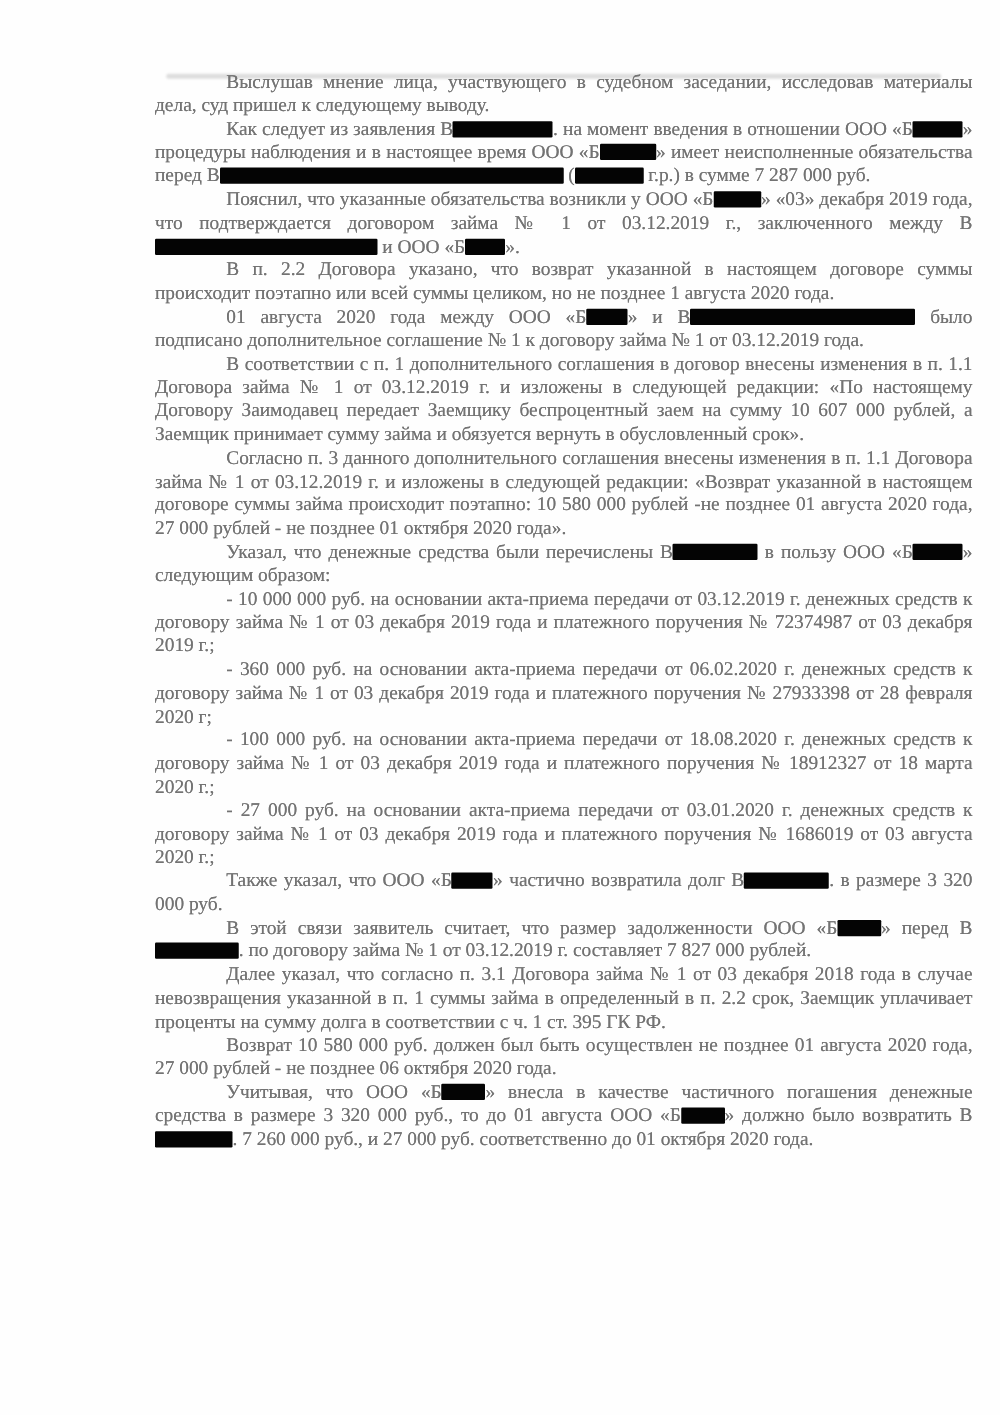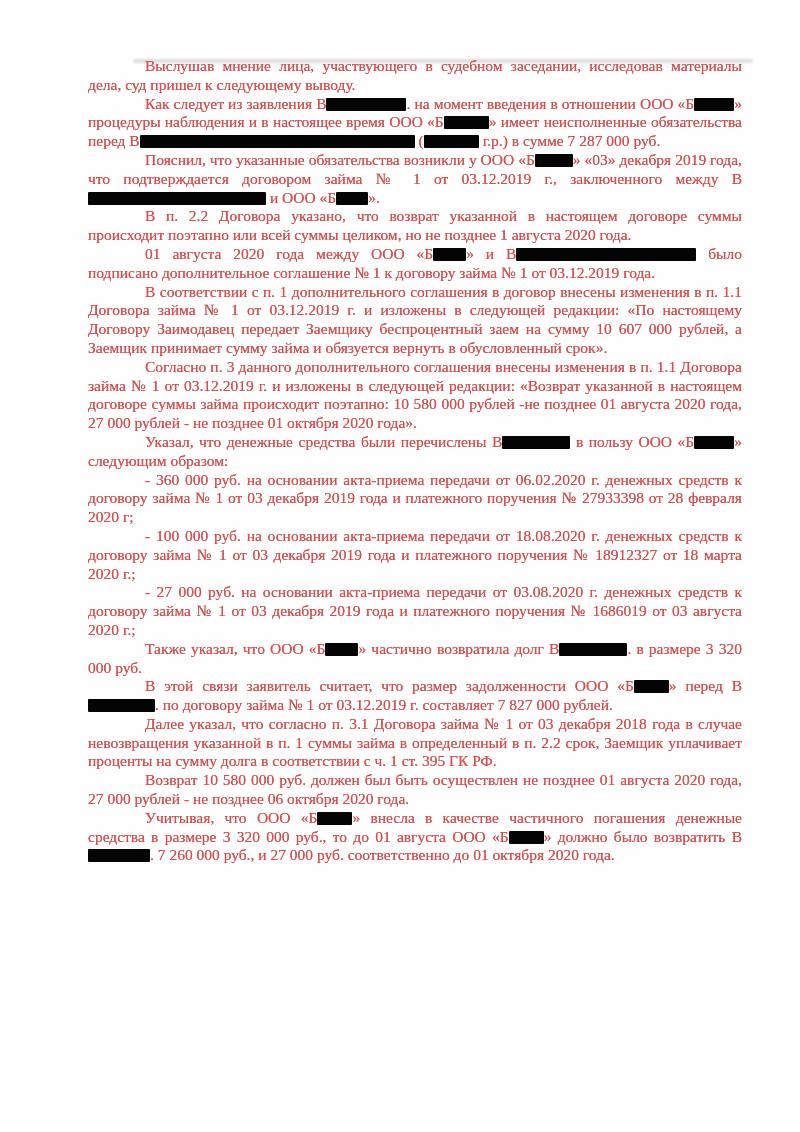--- a/index.html
+++ b/index.html
@@ -42,31 +42,32 @@
     background: #040404;
     vertical-align: -2px;
     border-radius: 1px;
   }
 </style>
 </head>
 <body>
 
 <div class="page">
   <div class="scan-smudge"></div>
-  <div class="doc-body" style="color: #ef4444;">
+  <div class="doc-body" style="color: #737373; margin-left: 36px;">
       <p class="para">Выслушав мнение лица, участвующего в судебном заседании, исследовав материалы дела, суд пришел к следующему выводу.</p>
       <p class="para">Как следует из заявления В<span class="redact" style="width: 80px; background: rgb(4, 4, 4);"></span>. на момент введения в отношении ООО «Б<span class="redact" style="width: 40px; background: rgb(4, 4, 4);"></span>» процедуры наблюдения и в настоящее время ООО «Б<span class="redact" style="width: 45px; background: rgb(4, 4, 4);"></span>» имеет неисполненные обязательства перед В<span class="redact" style="width: 275px; background: rgb(4, 4, 4);"></span> (<span class="redact" style="width: 55px; background: rgb(4, 4, 4);"></span> г.р.) в сумме 7 287 000 руб.</p>
       <p class="para">Пояснил, что указанные обязательства возникли у ООО «Б<span class="redact" style="width: 38px; background: rgb(4, 4, 4);"></span>» «03» декабря 2019 года, что подтверждается договором займа № 1 от 03.12.2019 г., заключенного между В<span class="redact" style="width: 178px; background: rgb(4, 4, 4);"></span> и ООО «Б<span class="redact" style="width: 32px; background: rgb(4, 4, 4);"></span>».</p>
       <p class="para">В п. 2.2 Договора указано, что возврат указанной в настоящем договоре суммы происходит поэтапно или всей суммы целиком, но не позднее 1 августа 2020 года.</p>
       <p class="para">01 августа 2020 года между ООО «Б<span class="redact" style="width: 33px; background: rgb(4, 4, 4);"></span>» и В<span class="redact" style="width: 180px; background: rgb(4, 4, 4);"></span> было подписано дополнительное соглашение № 1 к договору займа № 1 от 03.12.2019 года.</p>
       <p class="para">В соответствии с п. 1 дополнительного соглашения в договор внесены изменения в п. 1.1 Договора займа № 1 от 03.12.2019 г. и изложены в следующей редакции: «По настоящему Договору Заимодавец передает Заемщику беспроцентный заем на сумму 10 607 000 рублей, а Заемщик принимает сумму займа и обязуется вернуть в обусловленный срок».</p>
       <p class="para">Согласно п. 3 данного дополнительного соглашения внесены изменения в п. 1.1 Договора займа № 1 от 03.12.2019 г. и изложены в следующей редакции: «Возврат указанной в настоящем договоре суммы займа происходит поэтапно: 10 580 000 рублей -не позднее 01 августа 2020 года, 27 000 рублей - не позднее 01 октября 2020 года».</p>
       <p class="para">Указал, что денежные средства были перечислены В<span class="redact" style="width: 68px; background: rgb(4, 4, 4);"></span> в пользу ООО «Б<span class="redact" style="width: 40px; background: rgb(4, 4, 4);"></span>» следующим образом:</p>
+      <p class="para">- 10 000 000 руб. на основании акта-приема передачи от 03.12.2019 г. денежных средств к договору займа № 1 от 03 декабря 2019 года и платежного поручения № 72374987 от 03 декабря 2019 г.;</p>
       <p class="para">- 360 000 руб. на основании акта-приема передачи от 06.02.2020 г. денежных средств к договору займа № 1 от 03 декабря 2019 года и платежного поручения № 27933398 от 28 февраля 2020 г;</p>
       <p class="para">- 100 000 руб. на основании акта-приема передачи от 18.08.2020 г. денежных средств к договору займа № 1 от 03 декабря 2019 года и платежного поручения № 18912327 от 18 марта 2020 г.;</p>
-      <p class="para">- 27 000 руб. на основании акта-приема передачи от 03.08.2020 г. денежных средств к договору займа № 1 от 03 декабря 2019 года и платежного поручения № 1686019 от 03 августа 2020 г.;</p>
+      <p class="para">- 27 000 руб. на основании акта-приема передачи от 03.01.2020 г. денежных средств к договору займа № 1 от 03 декабря 2019 года и платежного поручения № 1686019 от 03 августа 2020 г.;</p>
       <p class="para">Также указал, что ООО «Б<span class="redact" style="width: 33px; background: rgb(4, 4, 4);"></span>» частично возвратила долг В<span class="redact" style="width: 68px; background: rgb(4, 4, 4);"></span>. в размере 3 320 000 руб.</p>
       <p class="para">В этой связи заявитель считает, что размер задолженности ООО «Б<span class="redact" style="width: 35px; background: rgb(4, 4, 4);"></span>» перед В<span class="redact" style="width: 67px; background: rgb(4, 4, 4);"></span>. по договору займа № 1 от 03.12.2019 г. составляет 7 827 000 рублей.</p>
       <p class="para">Далее указал, что согласно п. 3.1 Договора займа № 1 от 03 декабря 2018 года в случае невозвращения указанной в п. 1 суммы займа в определенный в п. 2.2 срок, Заемщик уплачивает проценты на сумму долга в соответствии с ч. 1 ст. 395 ГК РФ.</p>
       <p class="para">Возврат 10 580 000 руб. должен был быть осуществлен не позднее 01 августа 2020 года, 27 000 рублей - не позднее 06 октября 2020 года.</p>
       <p class="para">Учитывая, что ООО «Б<span class="redact" style="width: 35px; background: rgb(4, 4, 4);"></span>» внесла в качестве частичного погашения денежные средства в размере 3 320 000 руб., то до 01 августа ООО «Б<span class="redact" style="width: 35px; background: rgb(4, 4, 4);"></span>» должно было возвратить В<span class="redact" style="width: 62px; background: rgb(4, 4, 4);"></span>. 7 260 000 руб., и 27 000 руб. соответственно до 01 октября 2020 года.</p>
     </div>
 </div>
 
 </body></html>

